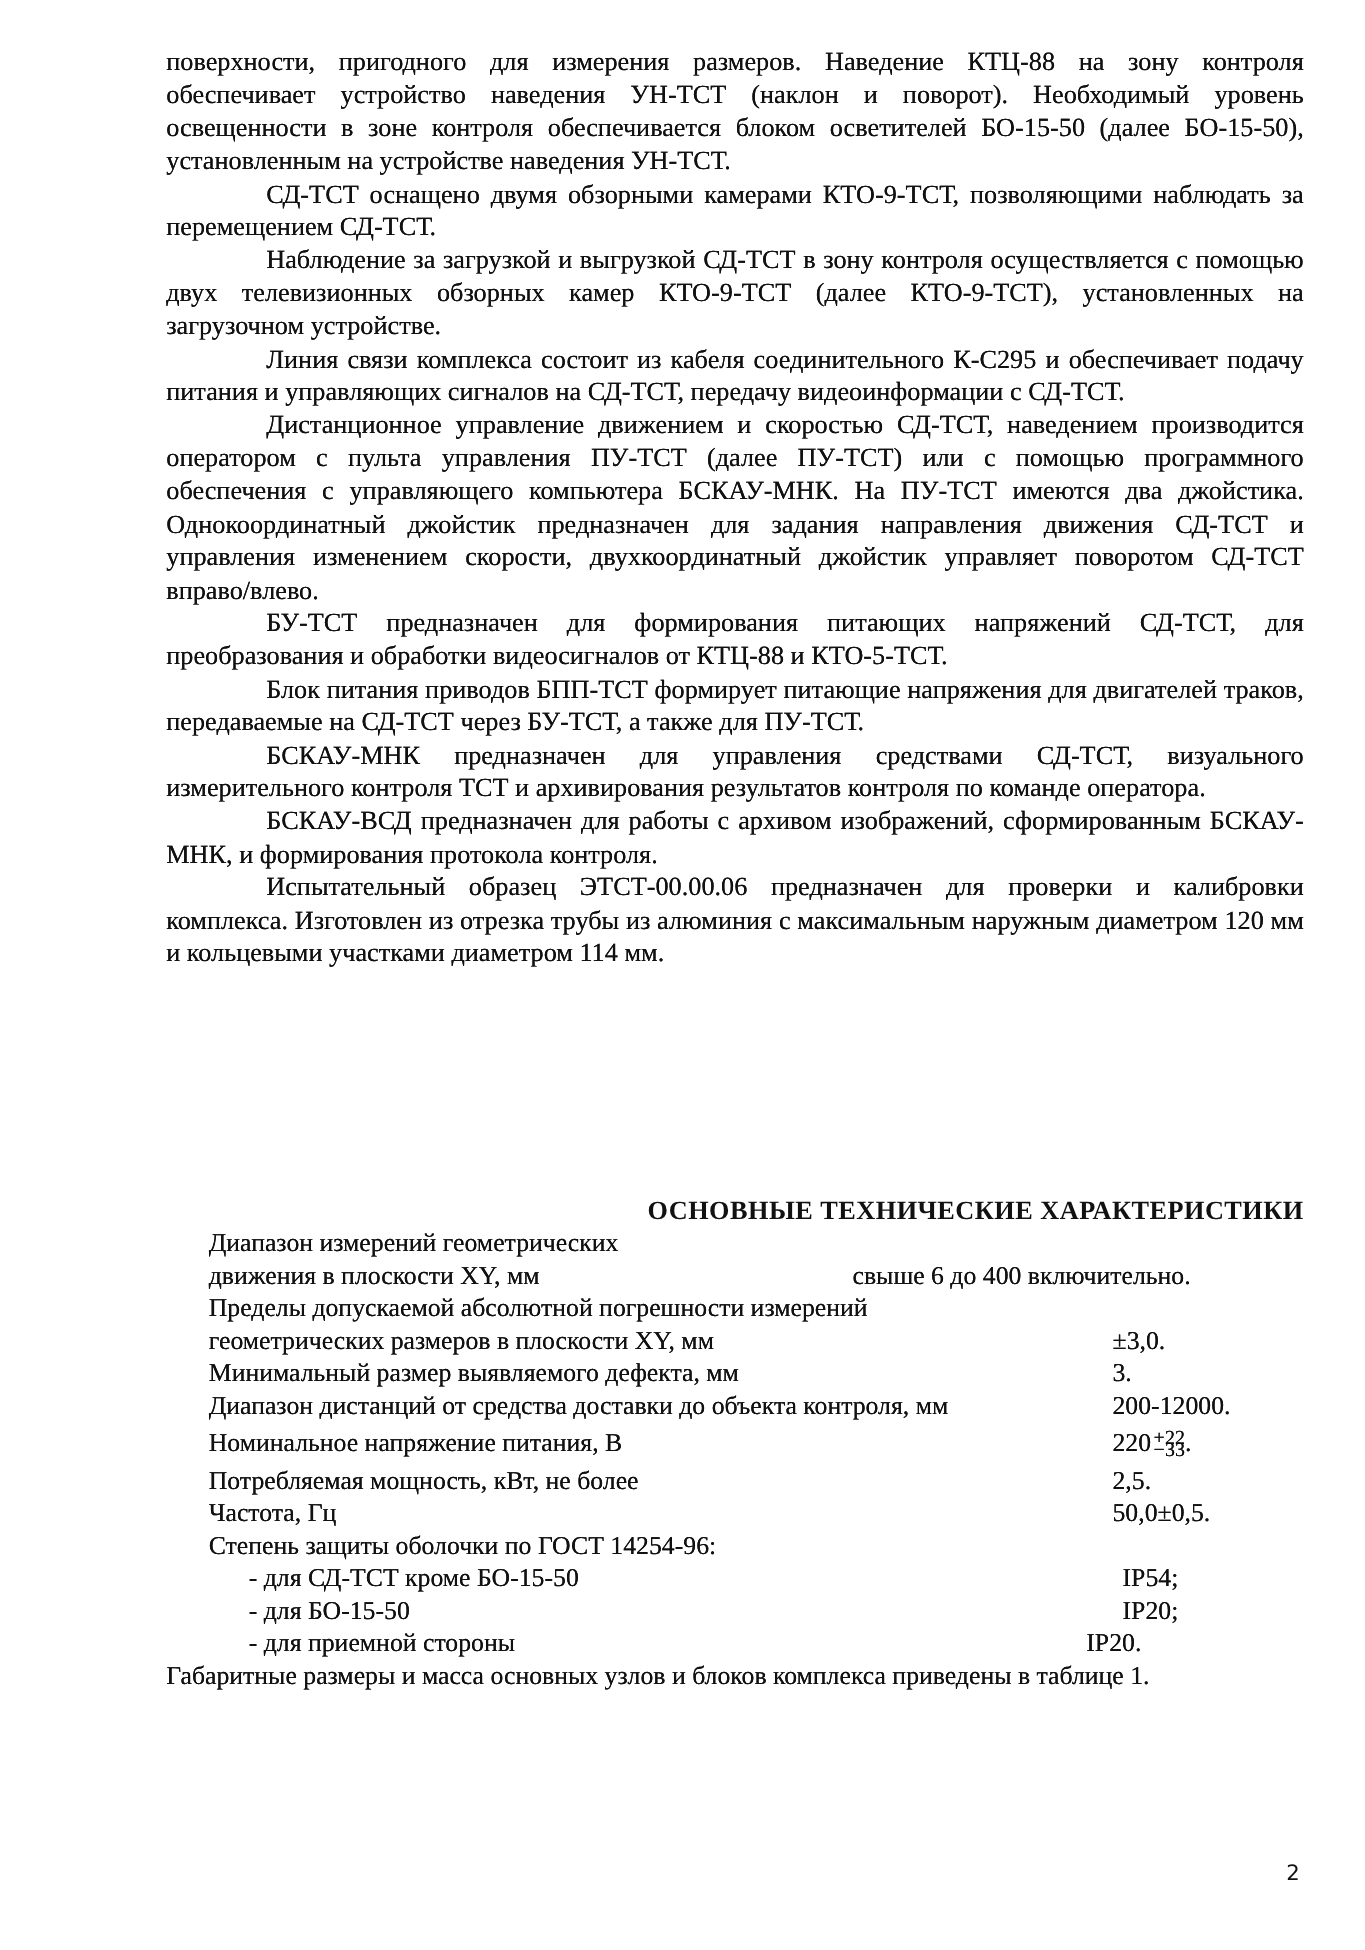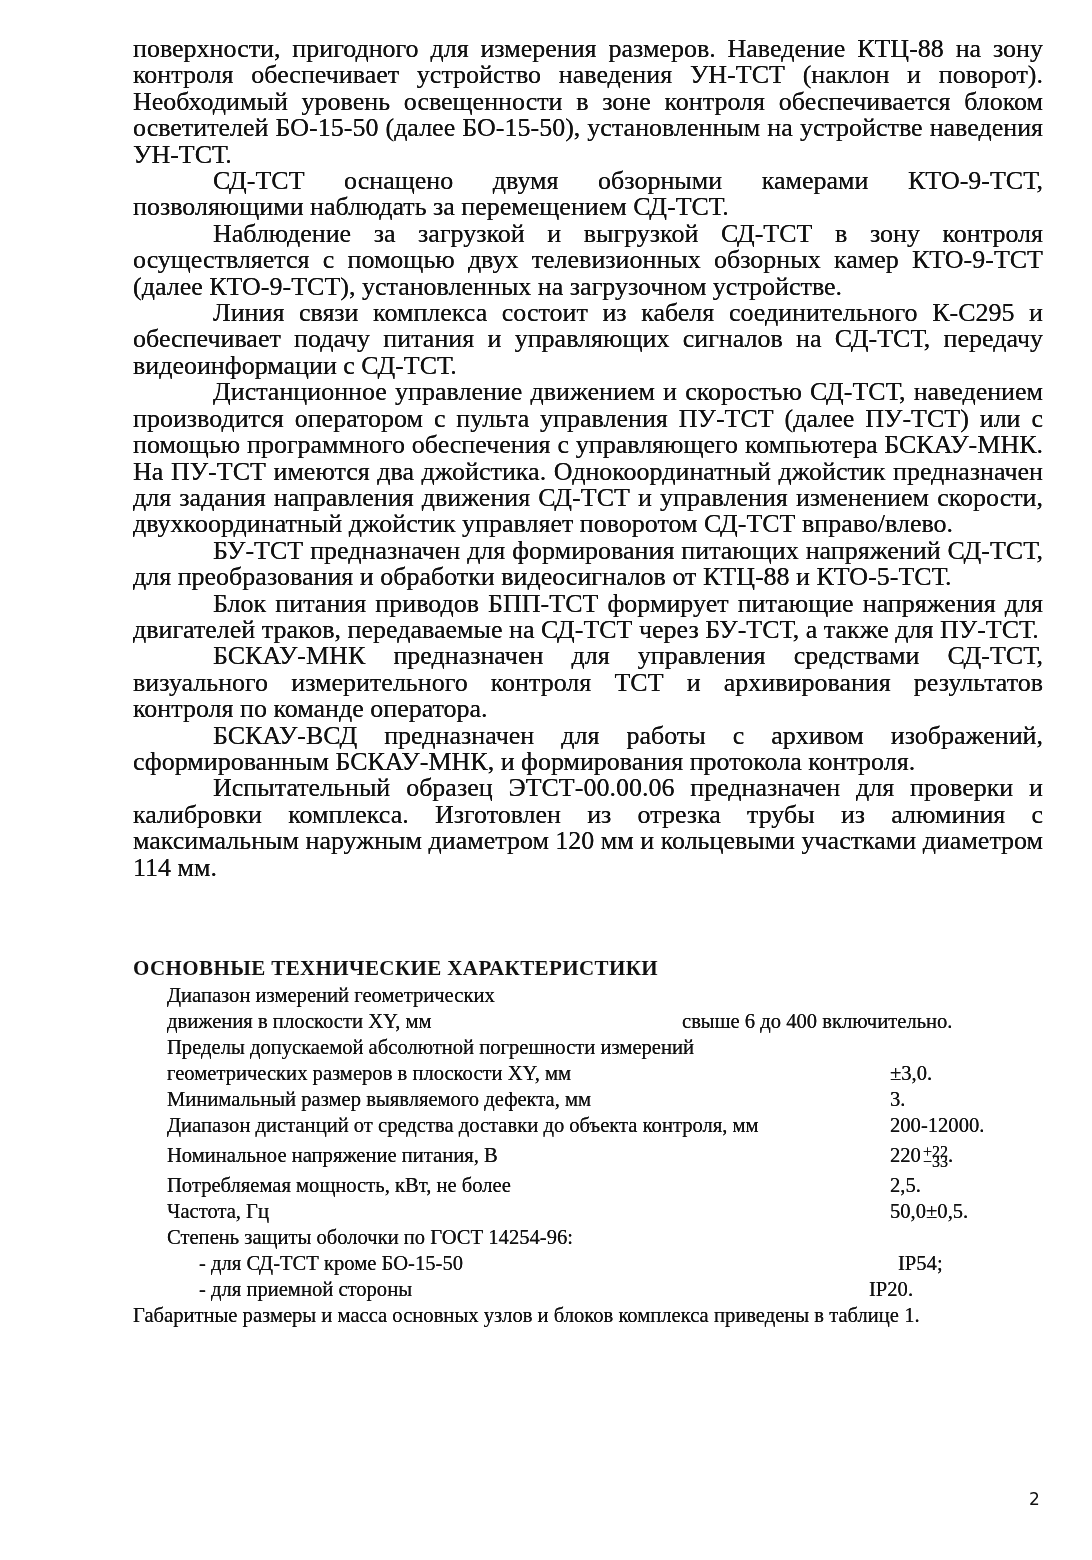--- a/index.html
+++ b/index.html
@@ -3,27 +3,27 @@
 <meta charset="utf-8">
 <style>
   html, body { margin: 0; padding: 0; background: #ffffff; }
   body {
     width: 1092px; height: 1560px; position: relative; overflow: hidden;
     font-family: "Liberation Serif", "DejaVu Serif", serif;
     color: #111111;
   }
   .page { position: absolute; left: 133px; top: 36px; width: 910px; }
   .para {
-    font-size: 26px; line-height: 26.4px; margin: 0;
+    font-size: 21px; line-height: 26.4px; margin: 0;
     text-align: justify; text-shadow: 0 0 0.4px #111;
   }
   .indent { text-indent: 80px; }
   .heading {
     position: absolute; left: 133px; top: 956px; width: 910px;
-    text-align: left; font-weight: bold; font-size: 21px; letter-spacing: 0.4px;
+    text-align: right; font-weight: bold; font-size: 21px; letter-spacing: 0.4px;
   }
   .specs { position: absolute; left: 133px; top: 982px; width: 930px; font-size: 20.6px; text-shadow: 0 0 0.4px #111; }
   .row { position: relative; height: 26px; line-height: 26px; white-space: nowrap; }
   .row .lbl { position: absolute; left: 34px; }
   .row .lbl.sub { left: 66px; }
   .row .lbl.flush { left: 0; }
   .row .val { position: absolute; }
   .sup-sub { display: inline-block; vertical-align: middle; font-size: 16px; line-height: 10px; margin-left: 2px; }
   .sup-sub span { display: block; }
   .page-num {
@@ -87,20 +87,24 @@
     <span class="val" style="left:757px">50,0±0,5.</span>
   </div>
   <div class="row">
     <span class="lbl">Степень защиты оболочки по ГОСТ 14254-96:</span>
   </div>
   <div class="row">
     <span class="lbl sub">- для СД-ТСТ  кроме БО-15-50</span>
     <span class="val" style="left:765px">IP54;</span>
   </div>
   <div class="row">
+    <span class="lbl sub">- для БО-15-50</span>
+    <span class="val" style="left:765px">IP20;</span>
+  </div>
+  <div class="row">
     <span class="lbl sub">- для приемной стороны</span>
     <span class="val" style="left:736px">IP20.</span>
   </div>
   <div class="row">
     <span class="lbl flush">Габаритные размеры и масса основных узлов и блоков комплекса приведены в таблице 1.</span>
   </div>
 </div>
 
 <div class="page-num">2</div>
 

